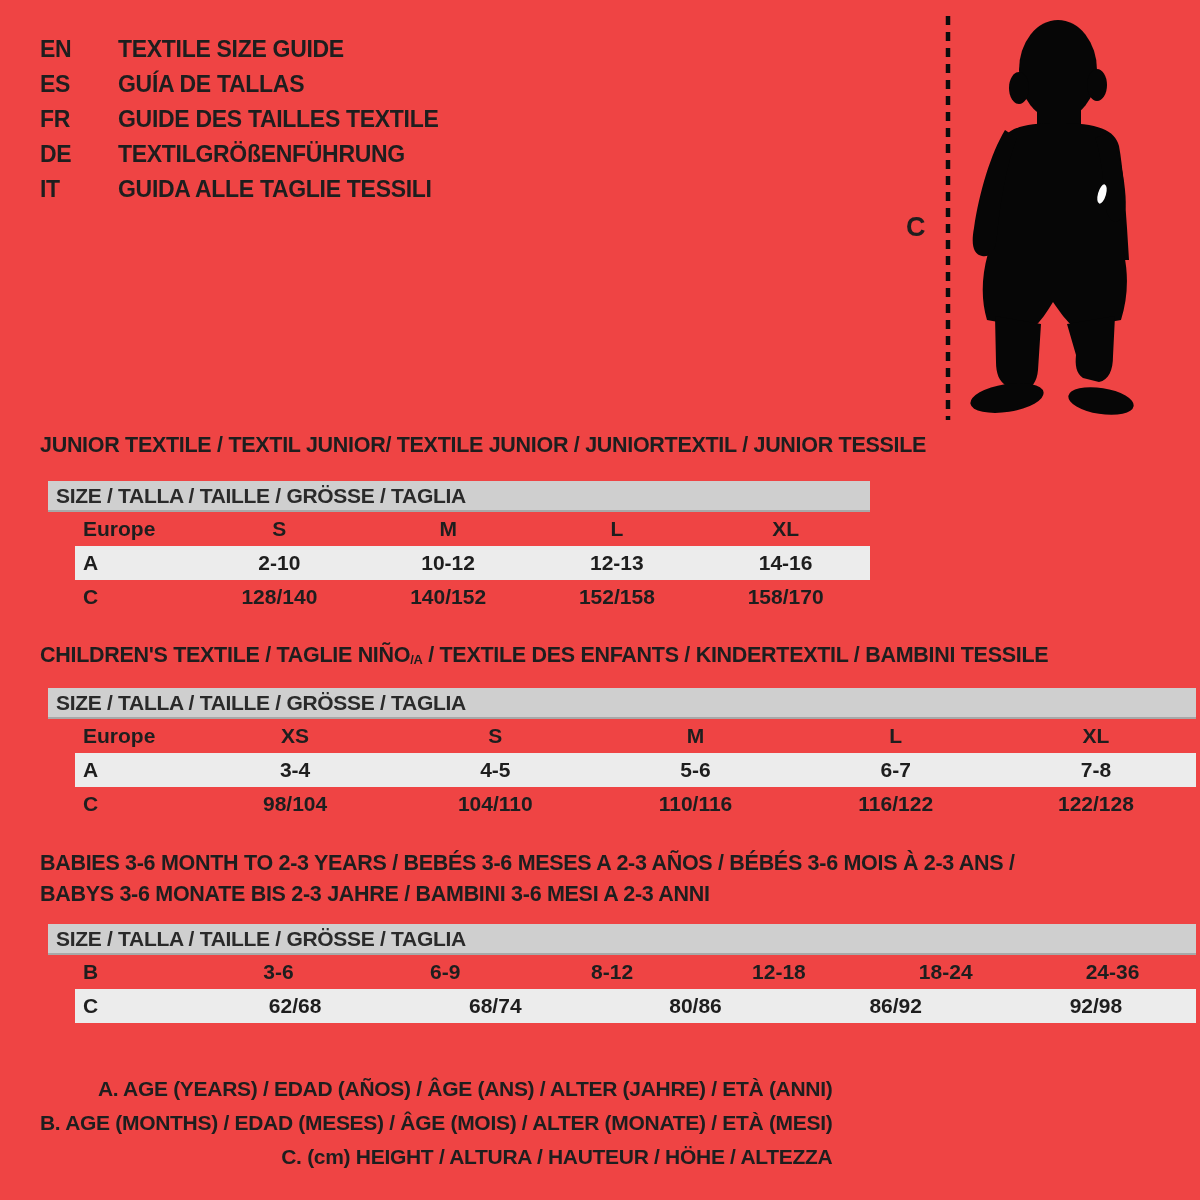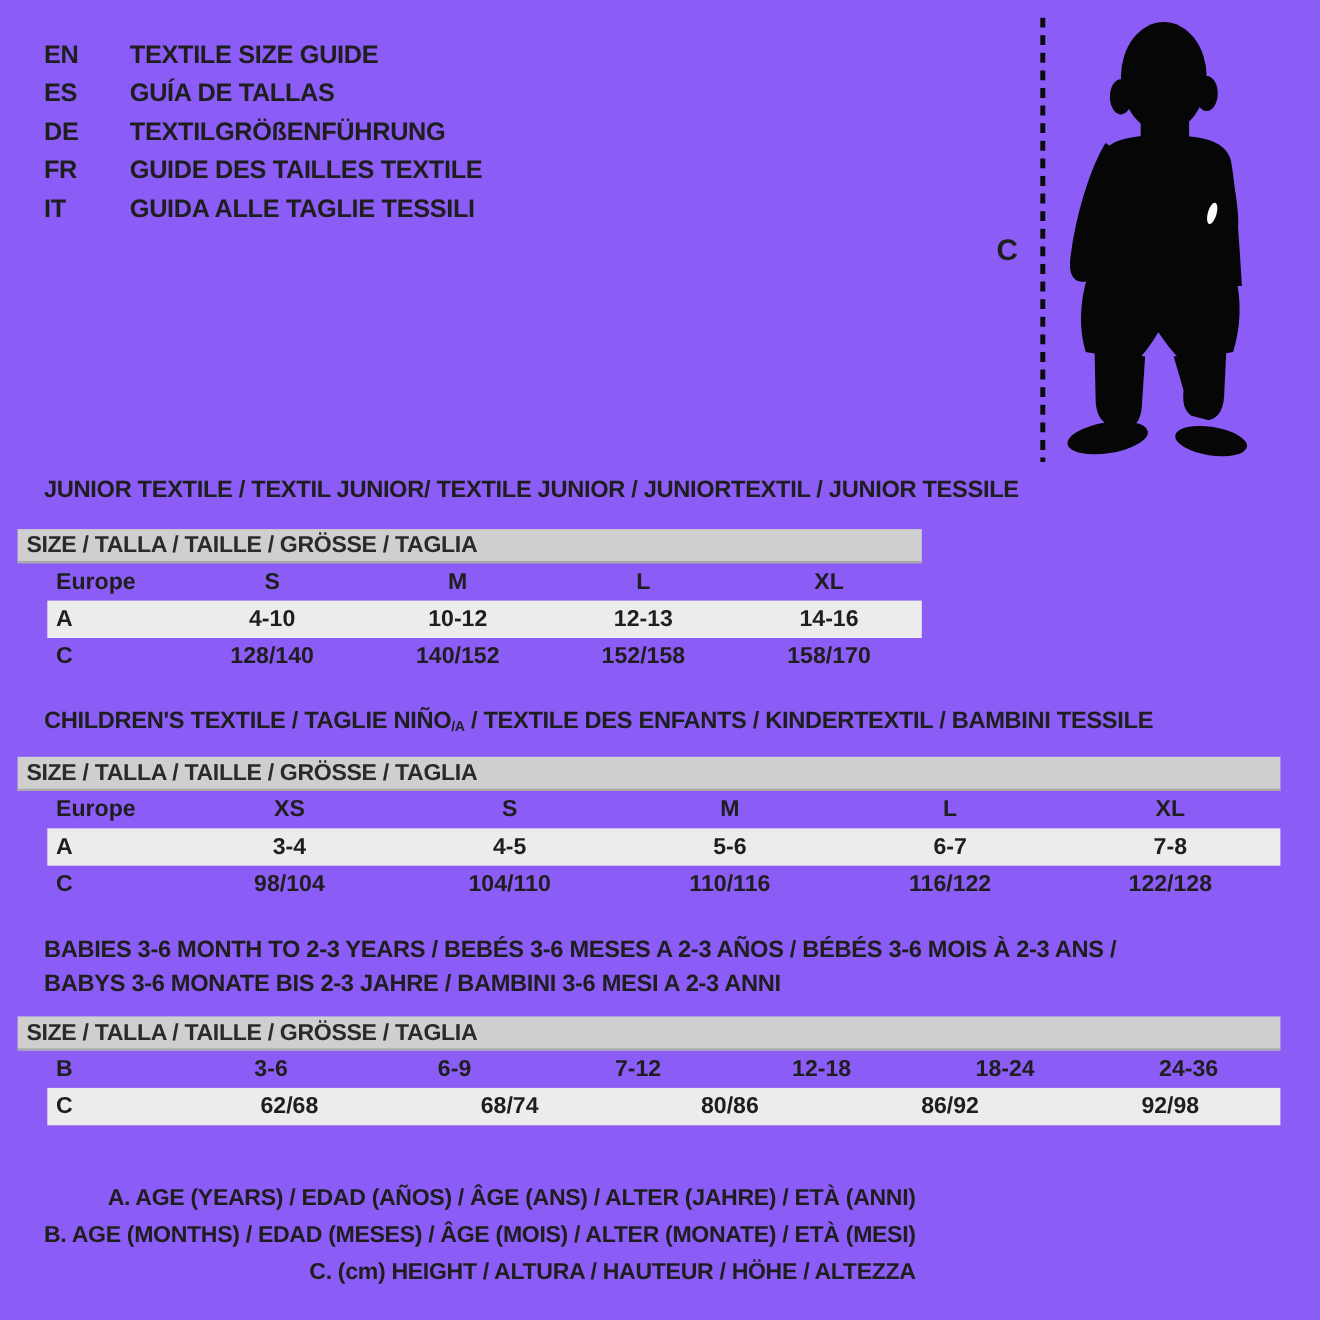--- a/index.html
+++ b/index.html
@@ -1,35 +1,35 @@
 <!DOCTYPE html>
 <html><head>
 <meta charset="utf-8">
 <style>
   html,body{margin:0;padding:0;background:#fff;}
-  .page{position:relative;width:1200px;height:1200px;background:#8b5cf6;overflow:hidden;
+  .page{position:relative;width:1200px;height:1200px;background:#ef4444;overflow:hidden;
         font-family:"Liberation Sans",sans-serif;font-weight:700;color:#1e1e1e;}
   .abs{position:absolute;}
 
   
   .langs{left:40px;top:32px;}
   .lang-row{display:flex;font-size:23px;line-height:35px;letter-spacing:-0.3px;white-space:nowrap;}
   .lang-code{width:78px;}
 
   
   .c-label{left:906px;top:212px;font-size:27px;line-height:30px;}
   .dash-line{left:945px;top:16px;}
   .toddler{left:963px;top:18px;}
 
   
   .sec-title{left:40px;font-size:21.5px;line-height:24px;letter-spacing:-0.3px;white-space:nowrap;text-align:right;}
   .sub{font-size:0.6em;vertical-align:-0.18em;}
 
   
-  .table{left:16px;}
+  .table{left:48px;}
   .size-bar{height:29px;line-height:29px;background:#cfcfcf;border-bottom:2px solid #a8a8a8;
             padding-left:8px;font-size:21px;color:#2a2a2a;letter-spacing:-0.3px;}
   .trow{display:flex;height:34px;line-height:34px;font-size:21px;margin-left:27px;}
   .trow:first-of-type{margin-top:3px;}
   .trow.alt{background:#ececec;}
   .tlabel{width:112px;padding-left:8px;}
   .tcell{flex:1;text-align:center;}
 
   
   .legend{left:40px;top:1072px;}
@@ -43,26 +43,26 @@
   <div class="abs langs">
     <div class="lang-row">
       <span class="lang-code">EN</span>
       <span>TEXTILE SIZE GUIDE</span>
     </div>
     <div class="lang-row">
       <span class="lang-code">ES</span>
       <span>GUÍA DE TALLAS</span>
     </div>
     <div class="lang-row">
+      <span class="lang-code">FR</span>
+      <span>GUIDE DES TAILLES TEXTILE</span>
+    </div>
+    <div class="lang-row">
       <span class="lang-code">DE</span>
       <span>TEXTILGRÖßENFÜHRUNG</span>
-    </div>
-    <div class="lang-row">
-      <span class="lang-code">FR</span>
-      <span>GUIDE DES TAILLES TEXTILE</span>
     </div>
     <div class="lang-row">
       <span class="lang-code">IT</span>
       <span>GUIDA ALLE TAGLIE TESSILI</span>
     </div>
   </div>
 
   <div class="abs c-label">C</div>
 
   <svg class="abs dash-line" width="6" height="404" viewBox="0 0 6 404">
@@ -104,21 +104,21 @@
     </div>
     <div class="trow">
       <span class="tlabel">Europe</span>
       <span class="tcell">S</span>
       <span class="tcell">M</span>
       <span class="tcell">L</span>
       <span class="tcell">XL</span>
     </div>
     <div class="trow alt">
       <span class="tlabel">A</span>
-      <span class="tcell">4-10</span>
+      <span class="tcell">2-10</span>
       <span class="tcell">10-12</span>
       <span class="tcell">12-13</span>
       <span class="tcell">14-16</span>
     </div>
     <div class="trow">
       <span class="tlabel">C</span>
       <span class="tcell">128/140</span>
       <span class="tcell">140/152</span>
       <span class="tcell">152/158</span>
       <span class="tcell">158/170</span>
@@ -163,21 +163,21 @@
   <div class="abs sec-title" style="top:882px">BABYS 3-6 MONATE BIS 2-3 JAHRE / BAMBINI 3-6 MESI A 2-3 ANNI</div>
 
   <div class="abs table" style="top:924px;width:1148px">
     <div class="size-bar">
       <span>SIZE / TALLA / TAILLE / GRÖSSE / TAGLIA</span>
     </div>
     <div class="trow">
       <span class="tlabel">B</span>
       <span class="tcell">3-6</span>
       <span class="tcell">6-9</span>
-      <span class="tcell">7-12</span>
+      <span class="tcell">8-12</span>
       <span class="tcell">12-18</span>
       <span class="tcell">18-24</span>
       <span class="tcell">24-36</span>
     </div>
     <div class="trow alt">
       <span class="tlabel">C</span>
       <span class="tcell">62/68</span>
       <span class="tcell">68/74</span>
       <span class="tcell">80/86</span>
       <span class="tcell">86/92</span>

